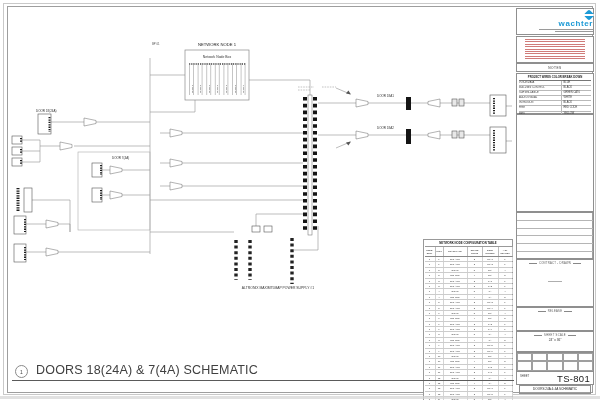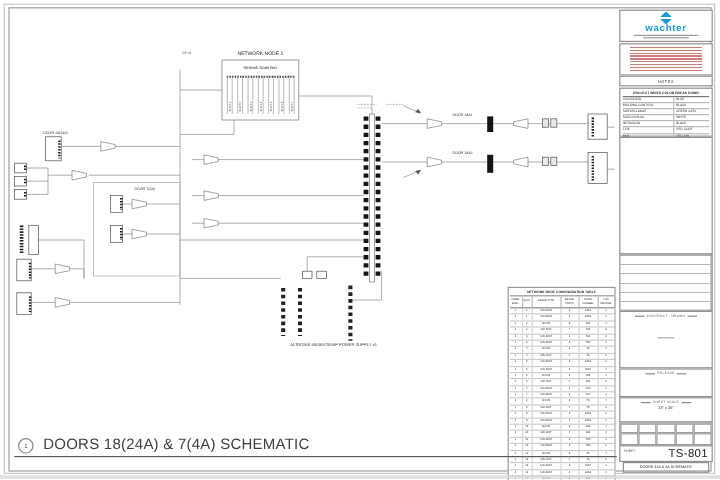--- a/index.html
+++ b/index.html
@@ -5,21 +5,21 @@
   html,body{margin:0;padding:0;background:#fff;}
   .sheet{position:relative;width:600px;height:400px;background:#fff;overflow:hidden;
          font-family:"Liberation Sans",sans-serif;color:#222;}
   .abs{position:absolute;box-sizing:border-box;}
   
   .frame-outer{left:3px;top:3px;width:593px;height:392px;border:1px solid #c9c9c9;}
   .frame-inner{left:7px;top:6px;width:586px;height:387px;border:1px solid #9e9e9e;}
   .page-shadow-b{left:0;top:396px;width:600px;height:3px;background:#d4d4d4;opacity:.7;}
   
   .sec{left:516px;width:78px;border:0.5px solid #8f8f8f;background:#fff;}
-  .logo-box{top:8px;height:27px;display:flex;flex-direction:column;align-items:center;justify-content:center;}
+  .logo-box{top:8px;height:27px;display:flex;flex-direction:column;align-items:flex-end;justify-content:center;}
   .logo-diamond{width:8px;height:8px;border-radius:2px;transform:rotate(45deg);
     background:linear-gradient(135deg,#1d9ad6 44%,#fff 44%,#fff 56%,#1d9ad6 56%);margin-bottom:1px;}
   .logo-name{font-size:8px;font-weight:bold;letter-spacing:.6px;color:#1d9ad6;line-height:8px;}
   .addr-bar{height:1px;background:#9a9a9a;margin-top:1px;}
   .red-box{top:35.5px;height:27px;display:flex;align-items:center;justify-content:center;}
   .red-lines{width:60px;height:21px;
     background:repeating-linear-gradient(to bottom,#c0504d 0,#c0504d 1px,transparent 1px,transparent 2.4px);opacity:.75;}
   .notes-box{top:63px;height:9px;text-align:center;font-size:3.2px;line-height:9px;letter-spacing:.5px;color:#333;}
   .wt-box{top:72.5px;height:41px;padding:1px 2px;}
   .wt-title{font-size:2.8px;font-weight:bold;text-align:center;line-height:5px;border-bottom:0.5px solid #777;color:#222;}

